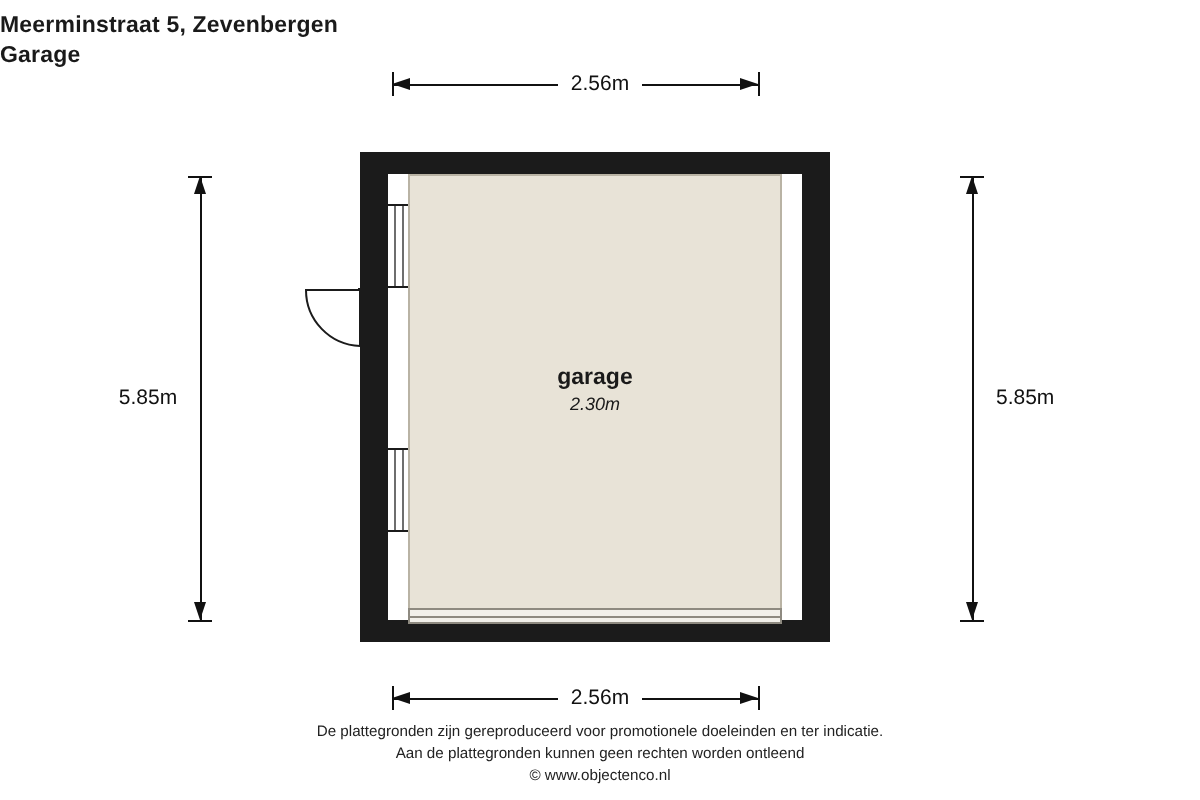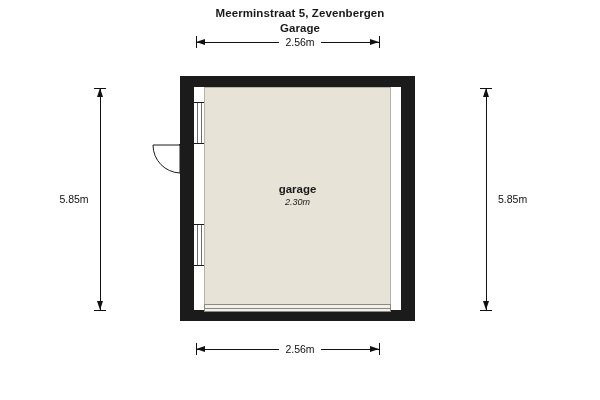--- a/index.html
+++ b/index.html
@@ -20,21 +20,20 @@
     width: 600px;
     height: 400px;
   }
 
   
   .title {
     position: absolute;
     top: 6px;
     left: 0;
     width: 600px;
-    text-align: center;
     font-size: 11.5px;
     font-weight: bold;
     line-height: 15px;
     letter-spacing: 0.1px;
   }
   .title .line2 {
     display: block;
   }
 
   
@@ -287,14 +286,19 @@
         <path d="M33 1 L6 1 A28 28 0 0 0 33 29 Z" fill="#ffffff" stroke="#1b1b1b" stroke-width="1"></path>
       </svg>
     </div>
 
     <div class="room-label">
       <span class="room-name">garage</span>
       <span class="room-area">2.30m</span>
     </div>
   </div>
 
+  <div class="footer">
+    <span>De plattegronden zijn gereproduceerd voor promotionele doeleinden en ter indicatie.</span>
+    <span>Aan de plattegronden kunnen geen rechten worden ontleend</span>
+    <span>© www.objectenco.nl</span>
+  </div>
 
 </div>
 
 </body></html>

